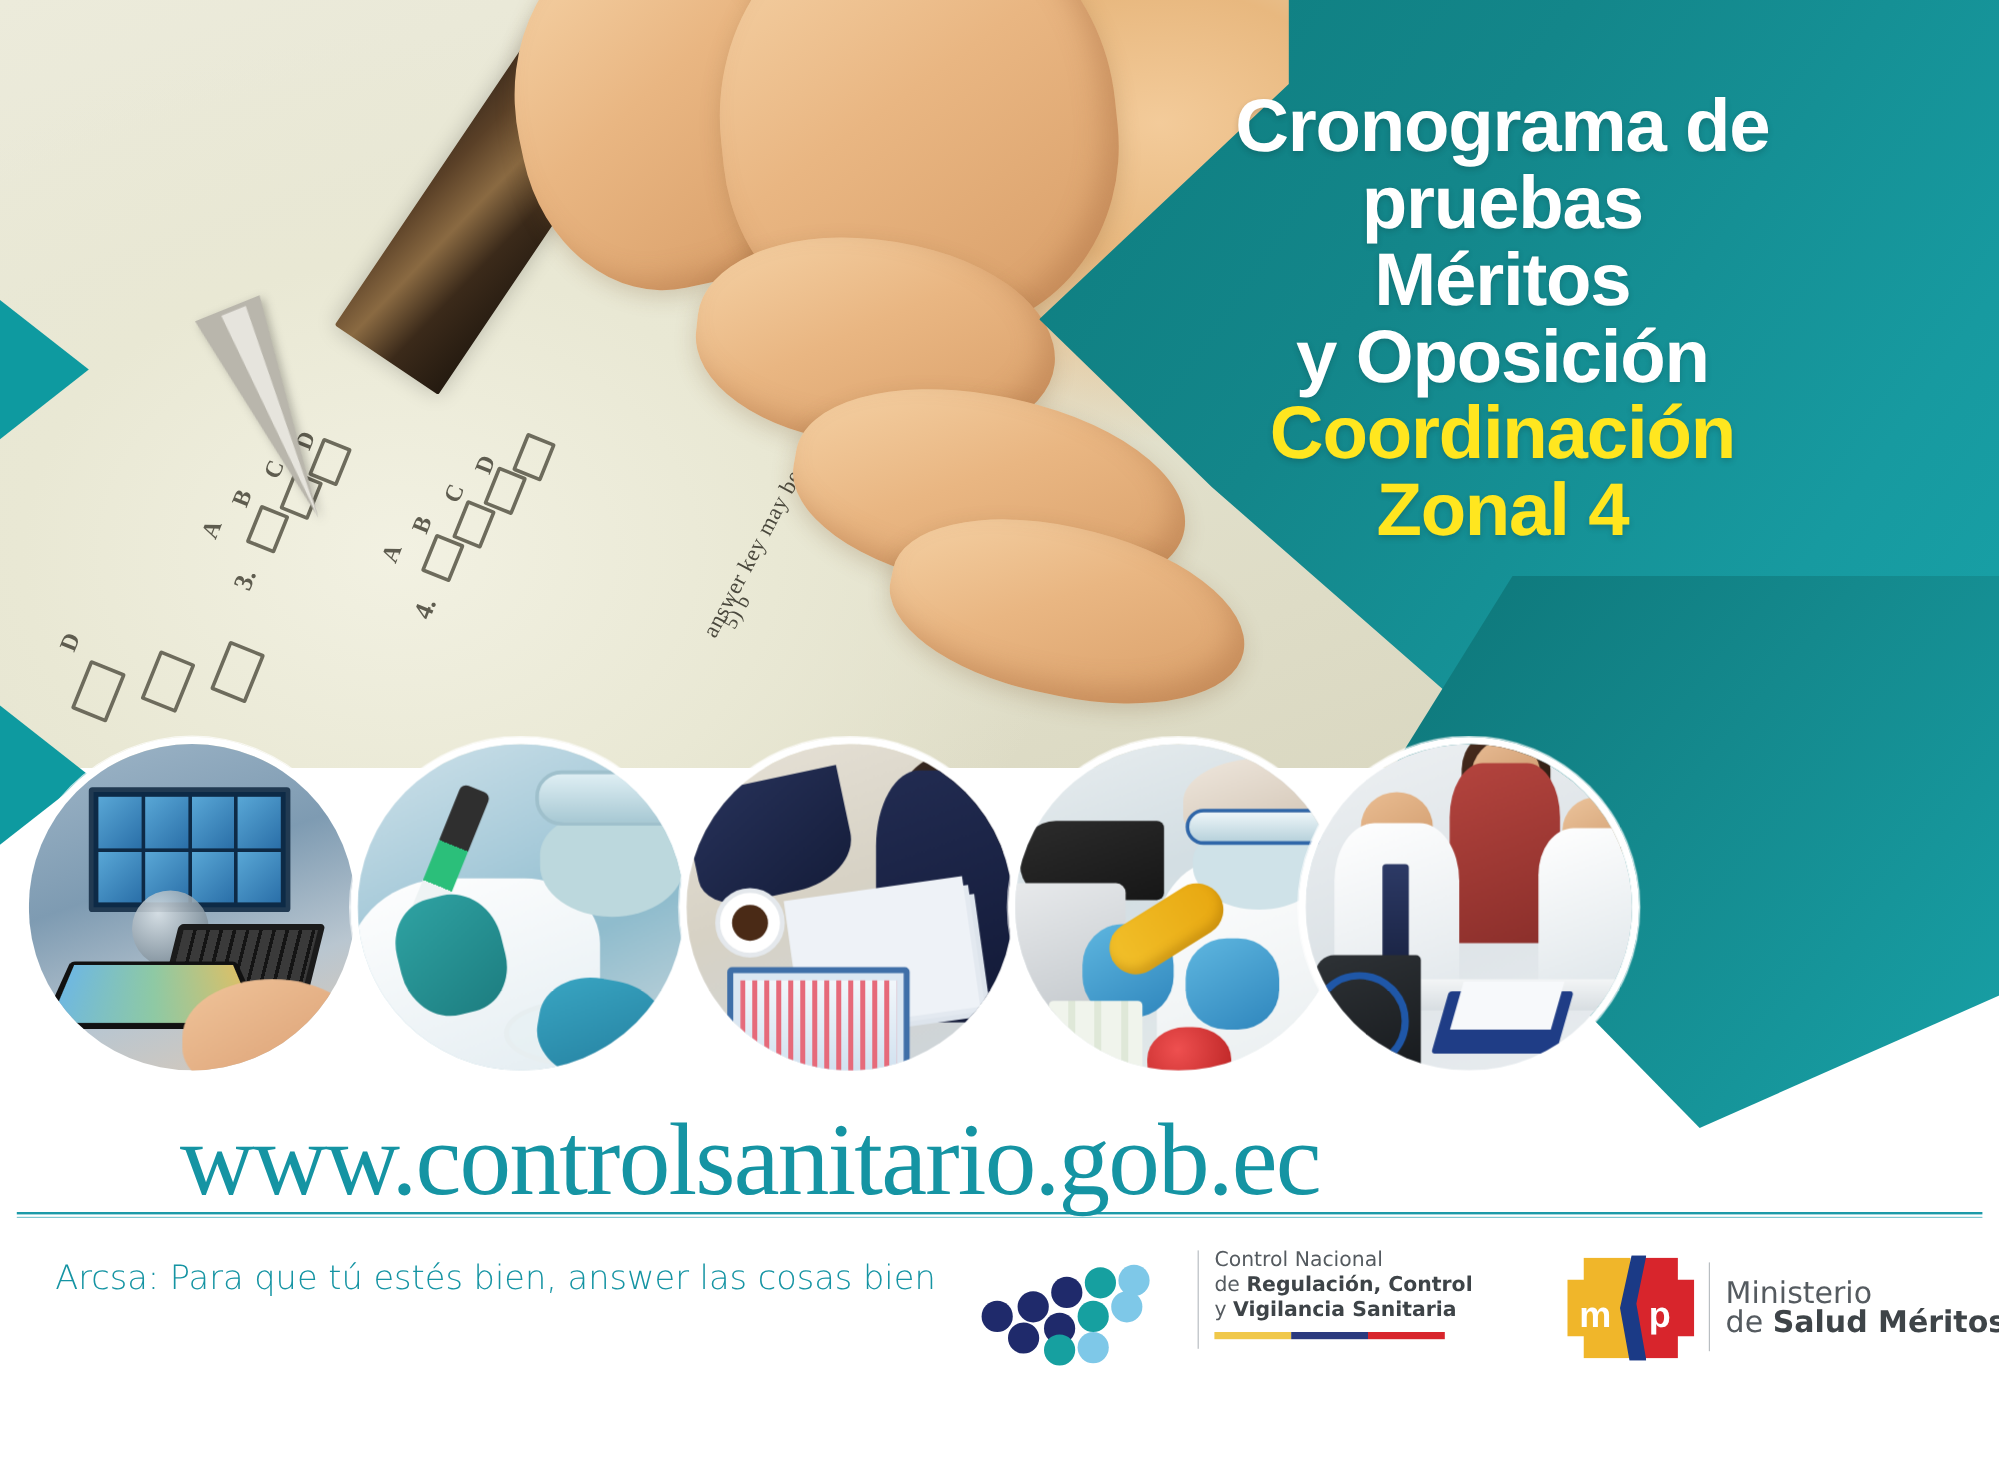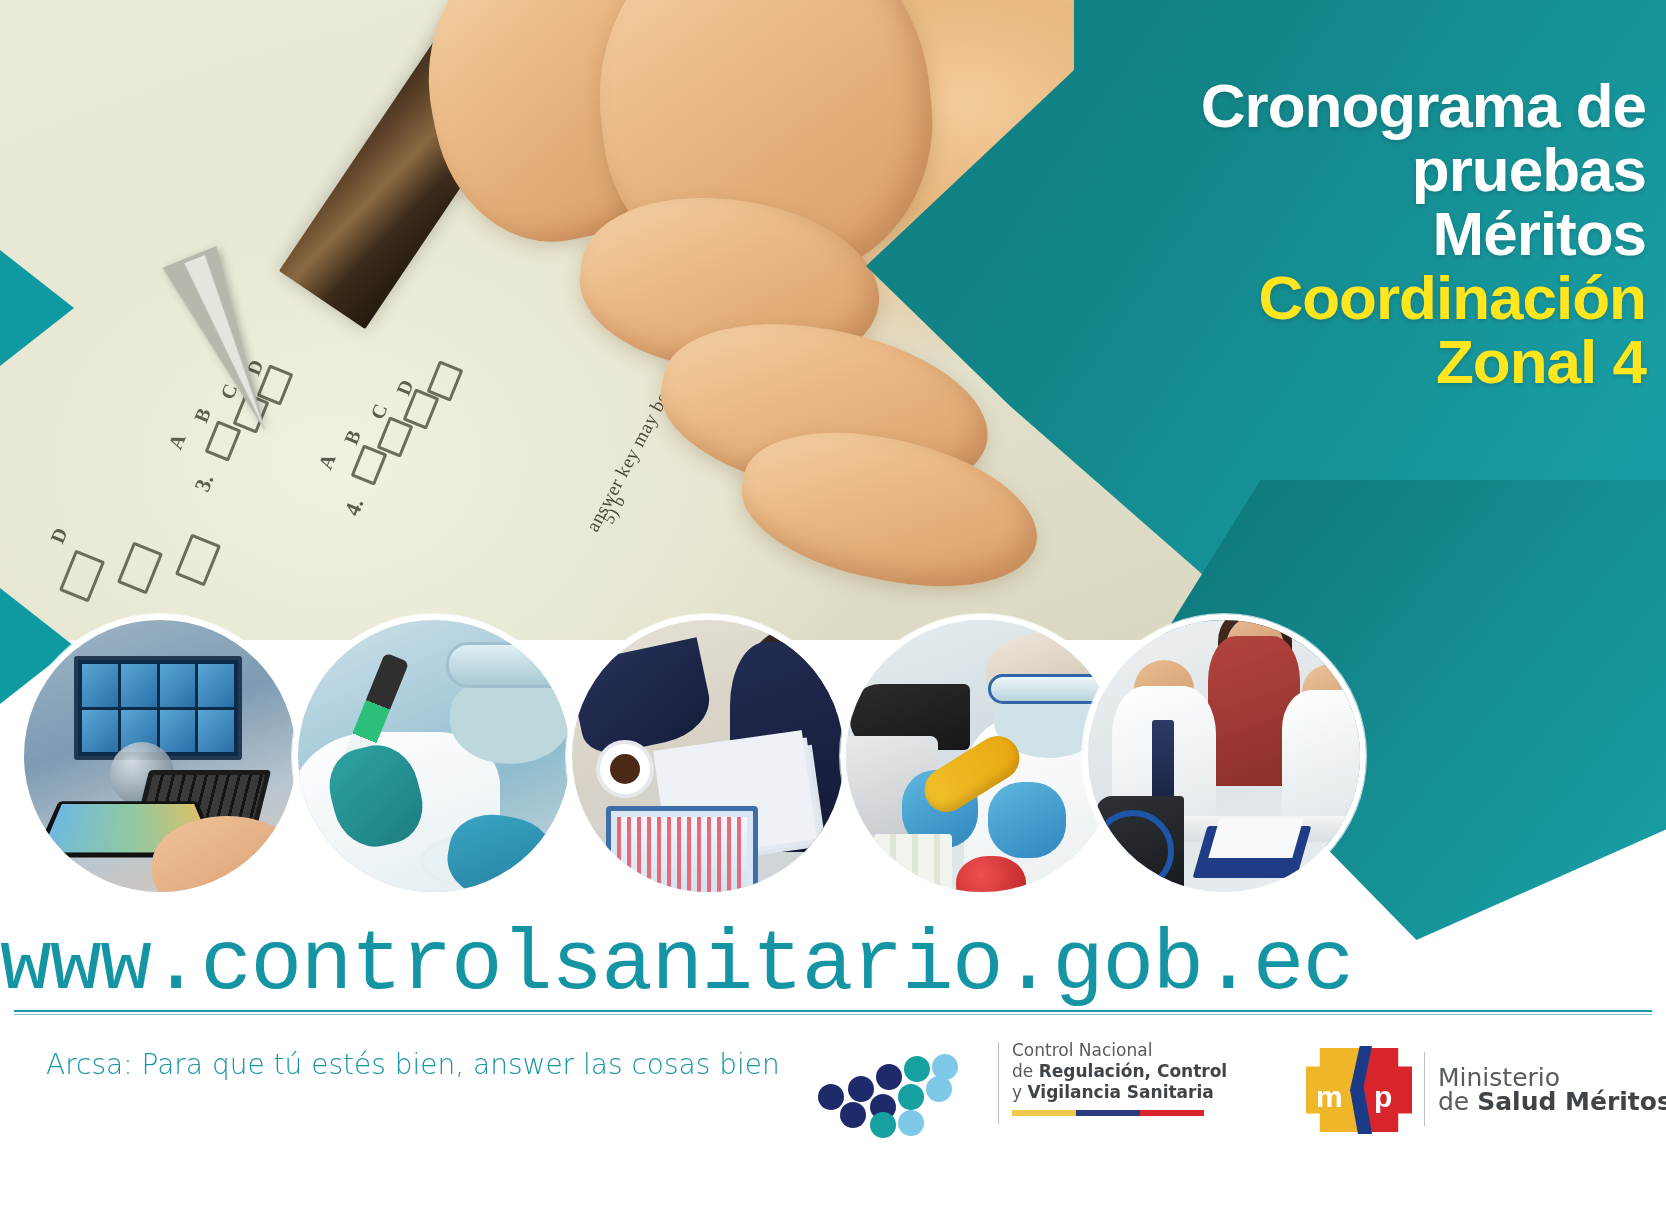--- a/index.html
+++ b/index.html
@@ -101,22 +101,22 @@
   .arrow-left-2 {
     position:absolute; left:0; top:588px;
     width:0; height:0;
     border-top:58px solid transparent;
     border-bottom:58px solid transparent;
     border-left:74px solid #0e9aa0;
   }
 
   
   .title-block {
-    position:absolute; right:20px; top:74px;
-    width:760px; text-align:right;
+    position:absolute; right:34px; top:74px;
+    width:760px; text-align:center;
     z-index:6;
   }
   .title-line {
     color:#ffffff;
     font-size:62px; line-height:64px;
     font-weight:bold;
     letter-spacing:-1px;
     text-shadow:0 2px 5px rgba(0,0,0,.16);
   }
   .title-accent { color:#ffe61f; }
@@ -197,21 +197,21 @@
   .chair5::after{ content:""; position:absolute; left:-4px; top:14px; width:70px; height:70px; border:6px solid #1f57a8; border-radius:50%; }
   .folder5 { position:absolute; left:112px; top:206px; width:104px; height:52px; background:#1f3d86; transform:skewX(-16deg); border-radius:3px; }
   .folder5::after{ content:""; position:absolute; left:10px; top:-8px; width:84px; height:40px; background:#f7f9fb; }
 
   
   .url {
     position:absolute; left:0; top:916px; width:1250px;
     text-align:center;
     color:#1594a3;
     font-size:86px; font-weight:300; letter-spacing:-1.5px;
-    font-family:Liberation Mono, monospace;
+    font-family:Liberation Serif, serif;
     z-index:8;
   }
 
   
   .rule {
     position:absolute; left:14px; top:1010px; width:1638px; height:5px;
     border-top:2px solid #1b9aa8; border-bottom:1px solid #7fc8d1;
   }
   .tagline {
     position:absolute; left:46px; top:1048px;
@@ -291,20 +291,21 @@
 
   <div class="teal-banner"></div>
   <div class="teal-banner2"></div>
   <div class="arrow-left-1"></div>
   <div class="arrow-left-2"></div>
 
   <div class="title-block">
     <div class="title-line">Cronograma de</div>
     <div class="title-line">pruebas</div>
     <div class="title-line">Méritos</div>
+    <div class="title-line">y Oposición</div>
     <div class="title-line title-accent">Coordinación</div>
     <div class="title-line title-accent">Zonal 4</div>
   </div>
 
   <div class="circles">
 
     <div class="circ c1">
       <div class="cin">
         <div class="laptop">
           <div class="grid">

